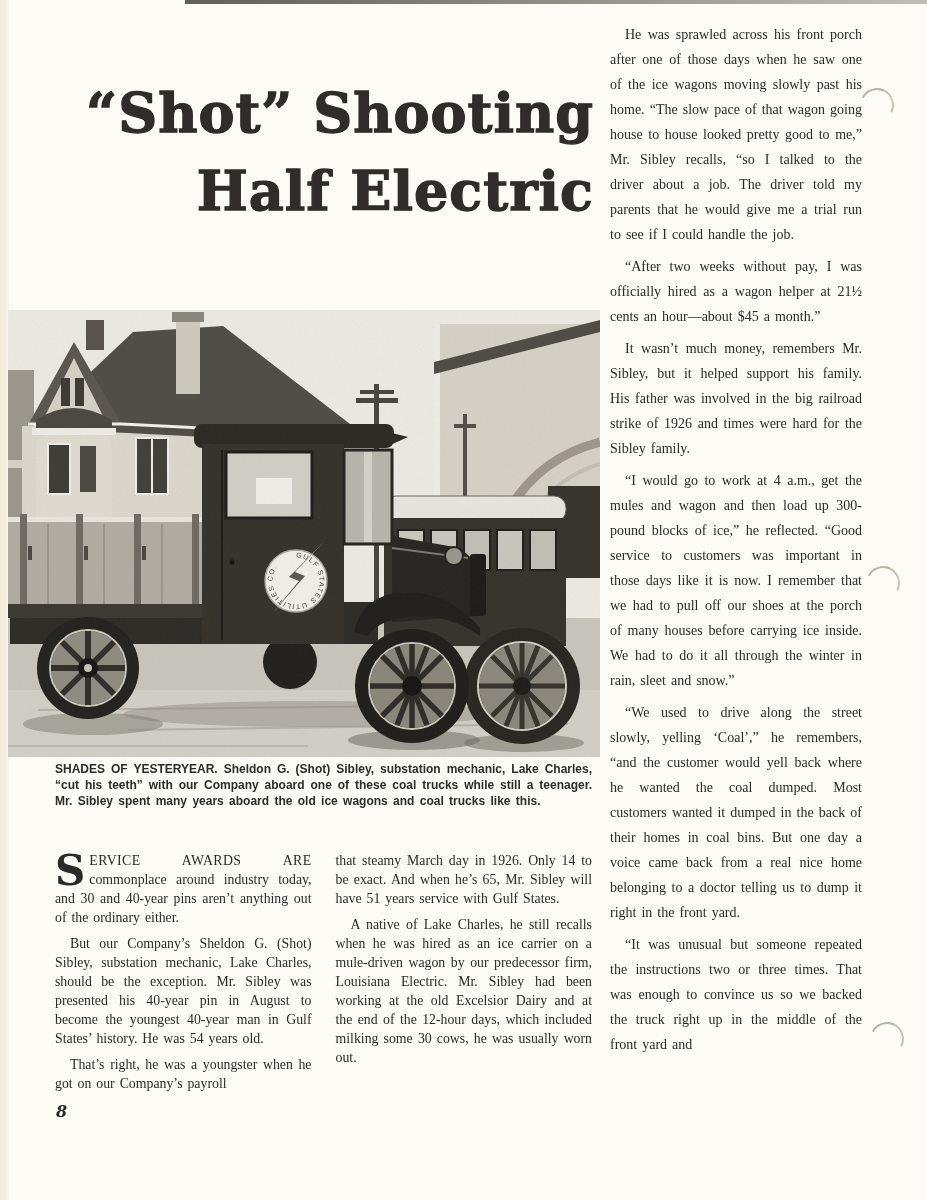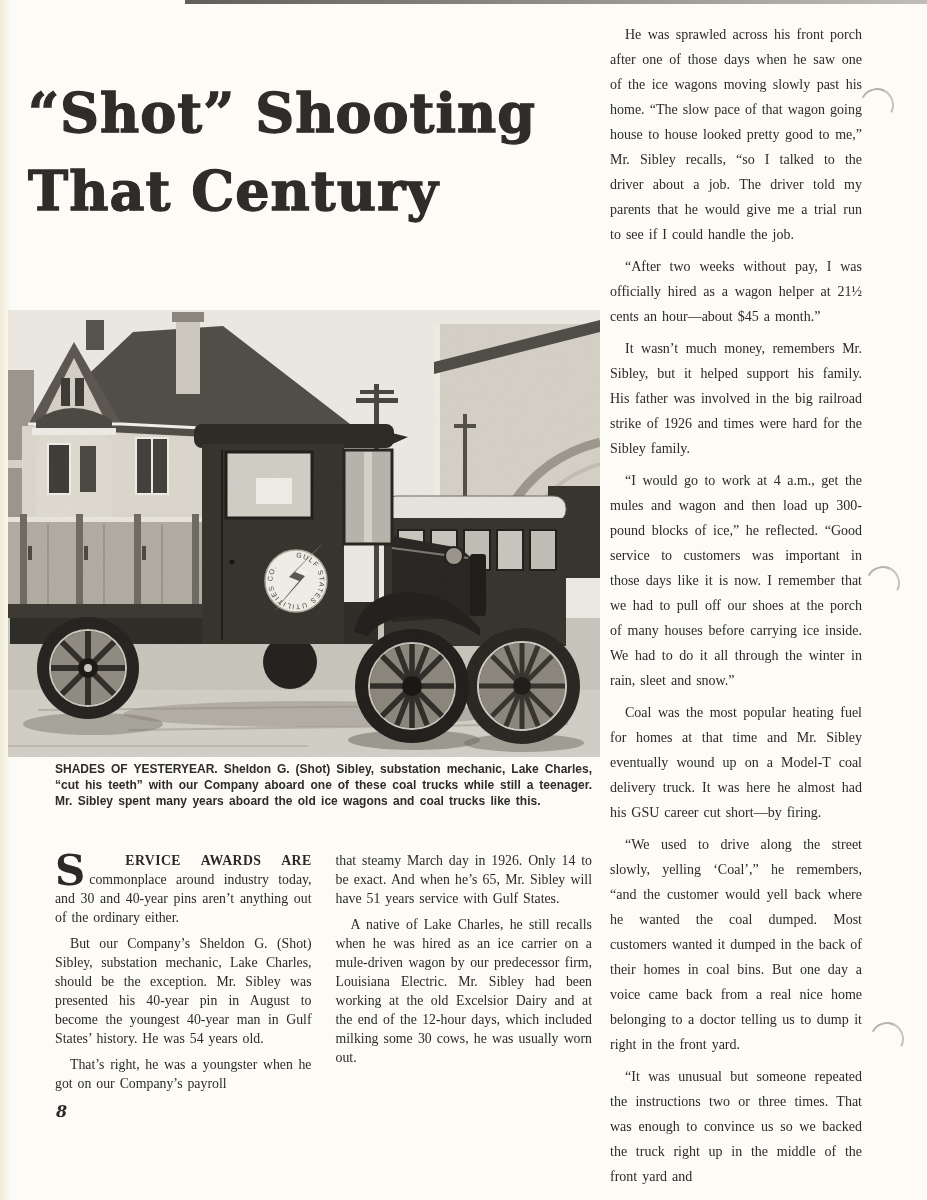--- a/index.html
+++ b/index.html
@@ -10,33 +10,33 @@
     background:linear-gradient(to right,#f1ecd8,#f5f1e2 60%,#faf8ef);}
   .top-band{position:absolute;left:185px;top:0;width:742px;height:4px;
     background:linear-gradient(to right,#504d48,#8a877f 55%,#b9b6ad);opacity:.9;}
   .punch-hole{position:absolute;width:30px;height:30px;border-radius:50%;
     border:2.5px solid transparent;border-top-color:#b7b3a7;border-right-color:#c6c2b6;
     transform:rotate(-18deg);}
   .ph1{left:860px;top:88px;}
   .ph2{left:866px;top:566px;}
   .ph3{left:870px;top:1022px;}
   
-  .headline{position:absolute;left:28px;top:74px;width:566px;text-align:left;
+  .headline{position:absolute;left:28px;top:74px;width:566px;text-align:right;
     font-family:"DejaVu Serif",serif;font-weight:bold;font-size:54px;line-height:78px;
     color:#2f2c2a;letter-spacing:1px;-webkit-text-stroke:1.3px #2f2c2a;}
   
   .col{text-align:justify;font-size:14px;line-height:25px;color:#2b2a28;word-spacing:1.5px;}
   .col p{margin:0 0 7px 0;text-indent:15px;}
   .col p.noindent{text-indent:0;}
   .right-col{position:absolute;left:610px;top:22px;width:252px;}
   .bottom-row{position:absolute;left:55px;top:851px;width:537px;display:flex;gap:24px;}
   .bottom-row .bcol{flex:1;font-size:13.8px;line-height:19px;}
   .dropcap{float:left;font-weight:bold;font-size:42px;line-height:34px;padding:3px 4px 0 0;
     font-family:"DejaVu Serif",serif;color:#2b2a28;}
-  .lead-bold{font-weight:bold;letter-spacing:.4px;margin-left:36px;}
+  .lead-bold{font-weight:normal;letter-spacing:.4px;}
   
   .caption{position:absolute;left:55px;top:761px;width:537px;
     font-family:"Liberation Sans",sans-serif;font-weight:bold;font-size:12px;
     line-height:16px;color:#2d2c2a;text-align:justify;word-spacing:2px;}
   
   .photo{position:absolute;left:8px;top:310px;width:592px;height:447px;}
   .photo svg{display:block;width:592px;height:447px;}
   
   .page-num{position:absolute;left:56px;top:1102px;font-family:"DejaVu Serif",serif;
     font-weight:bold;font-style:italic;font-size:16px;color:#2b2a28;}
@@ -47,21 +47,21 @@
 <div id="page">
 
   <div class="edge-strip"></div>
   <div class="top-band"></div>
   <div class="punch-hole ph1"></div>
   <div class="punch-hole ph2"></div>
   <div class="punch-hole ph3"></div>
 
   <div class="headline">
     <div>“Shot” Shooting</div>
-    <div>That Century</div>
+    <div>Half Electric</div>
   </div>
 
   <div class="photo">
     <svg viewBox="0 0 592 447" xmlns="http://www.w3.org/2000/svg">
       <defs>
         <filter id="g">
             <feTurbulence type="fractalNoise" baseFrequency="0.8" numOctaves="2"></feTurbulence>
           <feColorMatrix type="matrix" values="0 0 0 0 0.25  0 0 0 0 0.24  0 0 0 0 0.22  0 0 0 0.5 0"></feColorMatrix>
           </filter>
         <path id="logoRing" d="M 288 247.5 a 23.5 23.5 0 1 1 -0.01 0" fill="none"></path>
@@ -230,21 +230,20 @@
     </svg>
   </div>
 
   <div class="caption">SHADES OF YESTERYEAR. Sheldon G. (Shot) Sibley, substation mechanic, Lake Charles, “cut his teeth” with our Company aboard one of these coal trucks while still a teenager. Mr. Sibley spent many years aboard the old ice wagons and coal trucks like this.</div>
 
   <div class="right-col col">
     <p>He was sprawled across his front porch after one of those days when he saw one of the ice wagons moving slowly past his home. “The slow pace of that wagon going house to house looked pretty good to me,” Mr. Sibley recalls, “so I talked to the driver about a job. The driver told my parents that he would give me a trial run to see if I could handle the job.</p>
     <p>“After two weeks without pay, I was officially hired as a wagon helper at 21½ cents an hour—about $45 a month.”</p>
     <p>It wasn’t much money, remembers Mr. Sibley, but it helped support his family. His father was involved in the big railroad strike of 1926 and times were hard for the Sibley family.</p>
     <p>“I would go to work at 4 a.m., get the mules and wagon and then load up 300-pound blocks of ice,” he reflected. “Good service to customers was important in those days like it is now. I remember that we had to pull off our shoes at the porch of many houses before carrying ice inside. We had to do it all through the winter in rain, sleet and snow.”</p>
-    <p>Coal was the most popular heating fuel for homes at that time and Mr. Sibley eventually wound up on a Model-T coal delivery truck. It was here he almost had his GSU career cut short—by firing.</p>
     <p>“We used to drive along the street slowly, yelling ‘Coal’,” he remembers, “and the customer would yell back where he wanted the coal dumped. Most customers wanted it dumped in the back of their homes in coal bins. But one day a voice came back from a real nice home belonging to a doctor telling us to dump it right in the front yard.</p>
     <p>“It was unusual but someone repeated the instructions two or three times. That was enough to convince us so we backed the truck right up in the middle of the front yard and</p>
   </div>
 
   <div class="bottom-row">
     <div class="bcol col">
       <p class="noindent"><span class="dropcap">S</span><span class="lead-bold">ERVICE AWARDS ARE </span><span>commonplace around industry today, and 30 and 40-year pins aren’t anything out of the ordinary either.</span></p>
       <p>But our Company’s Sheldon G. (Shot) Sibley, substation mechanic, Lake Charles, should be the exception. Mr. Sibley was presented his 40-year pin in August to become the youngest 40-year man in Gulf States’ history. He was 54 years old.</p>
       <p>That’s right, he was a youngster when he got on our Company’s payroll</p>
     </div>

